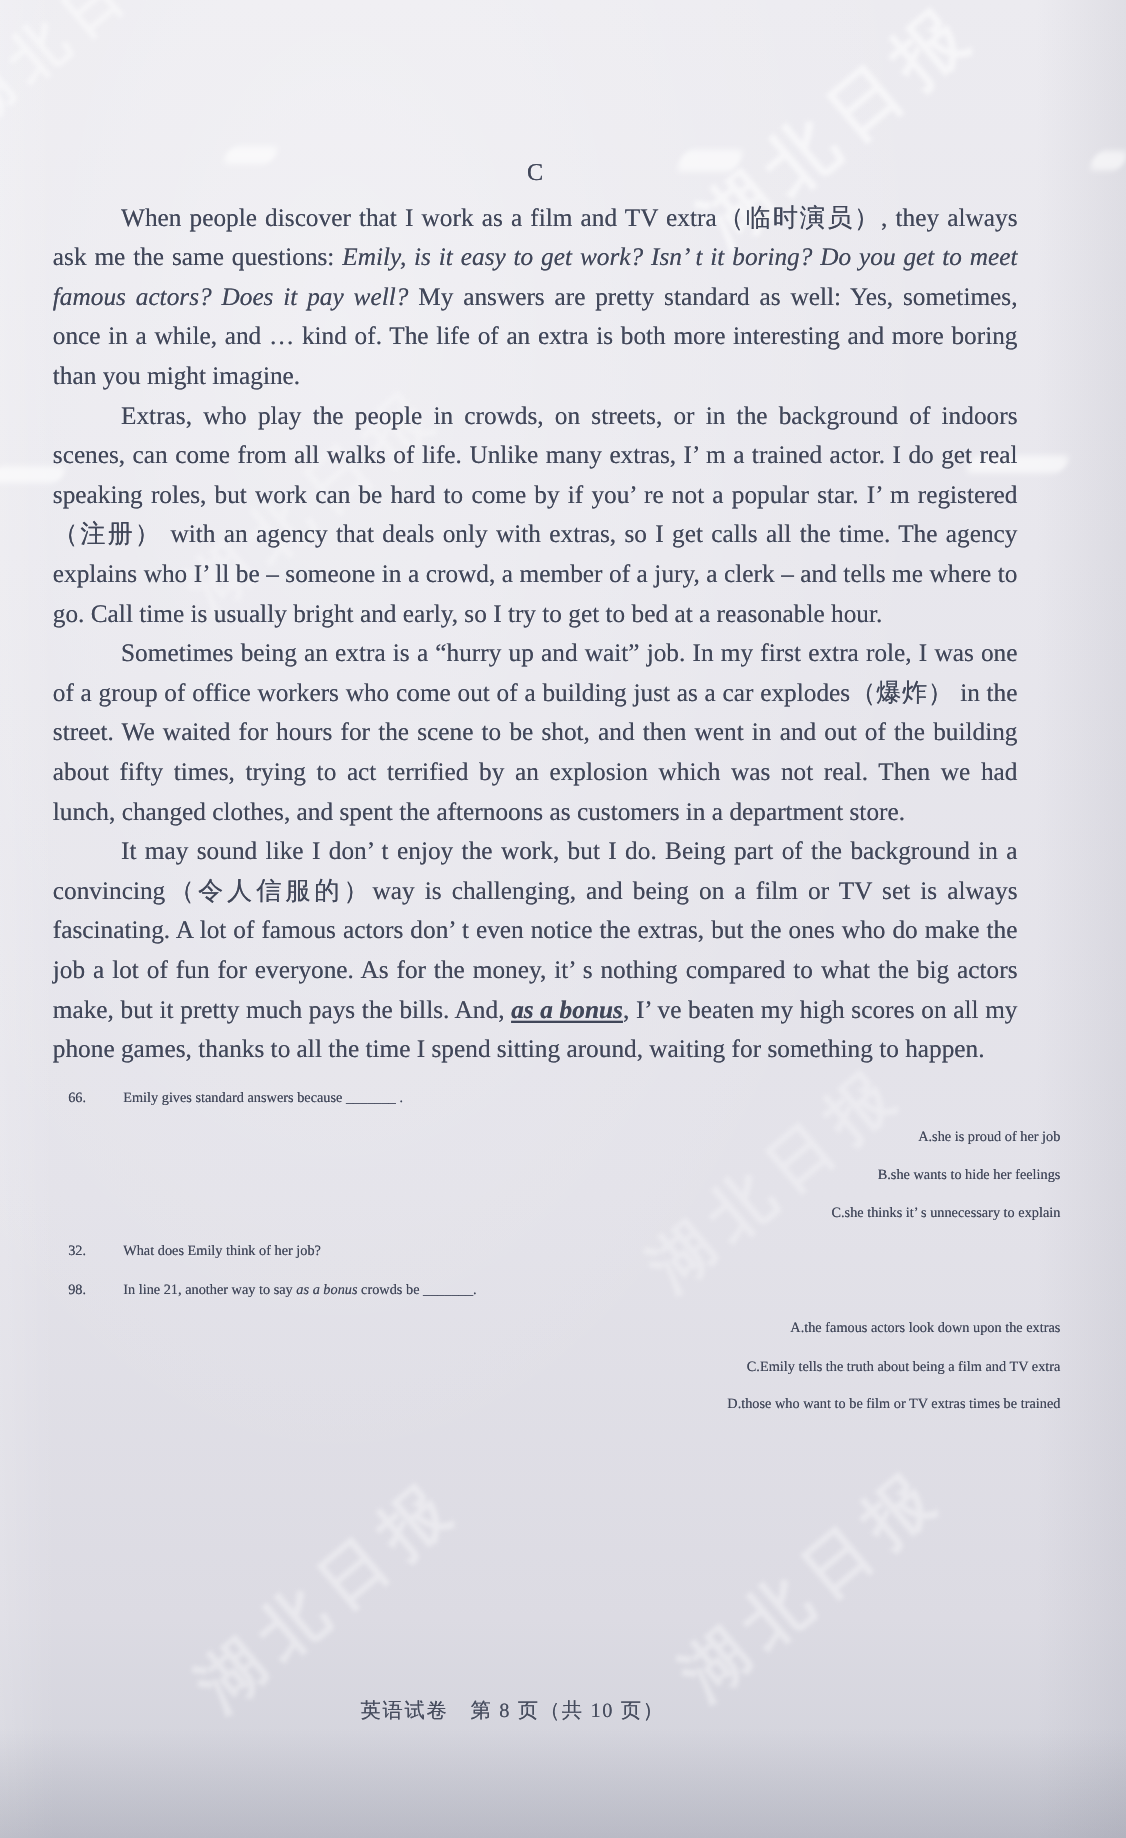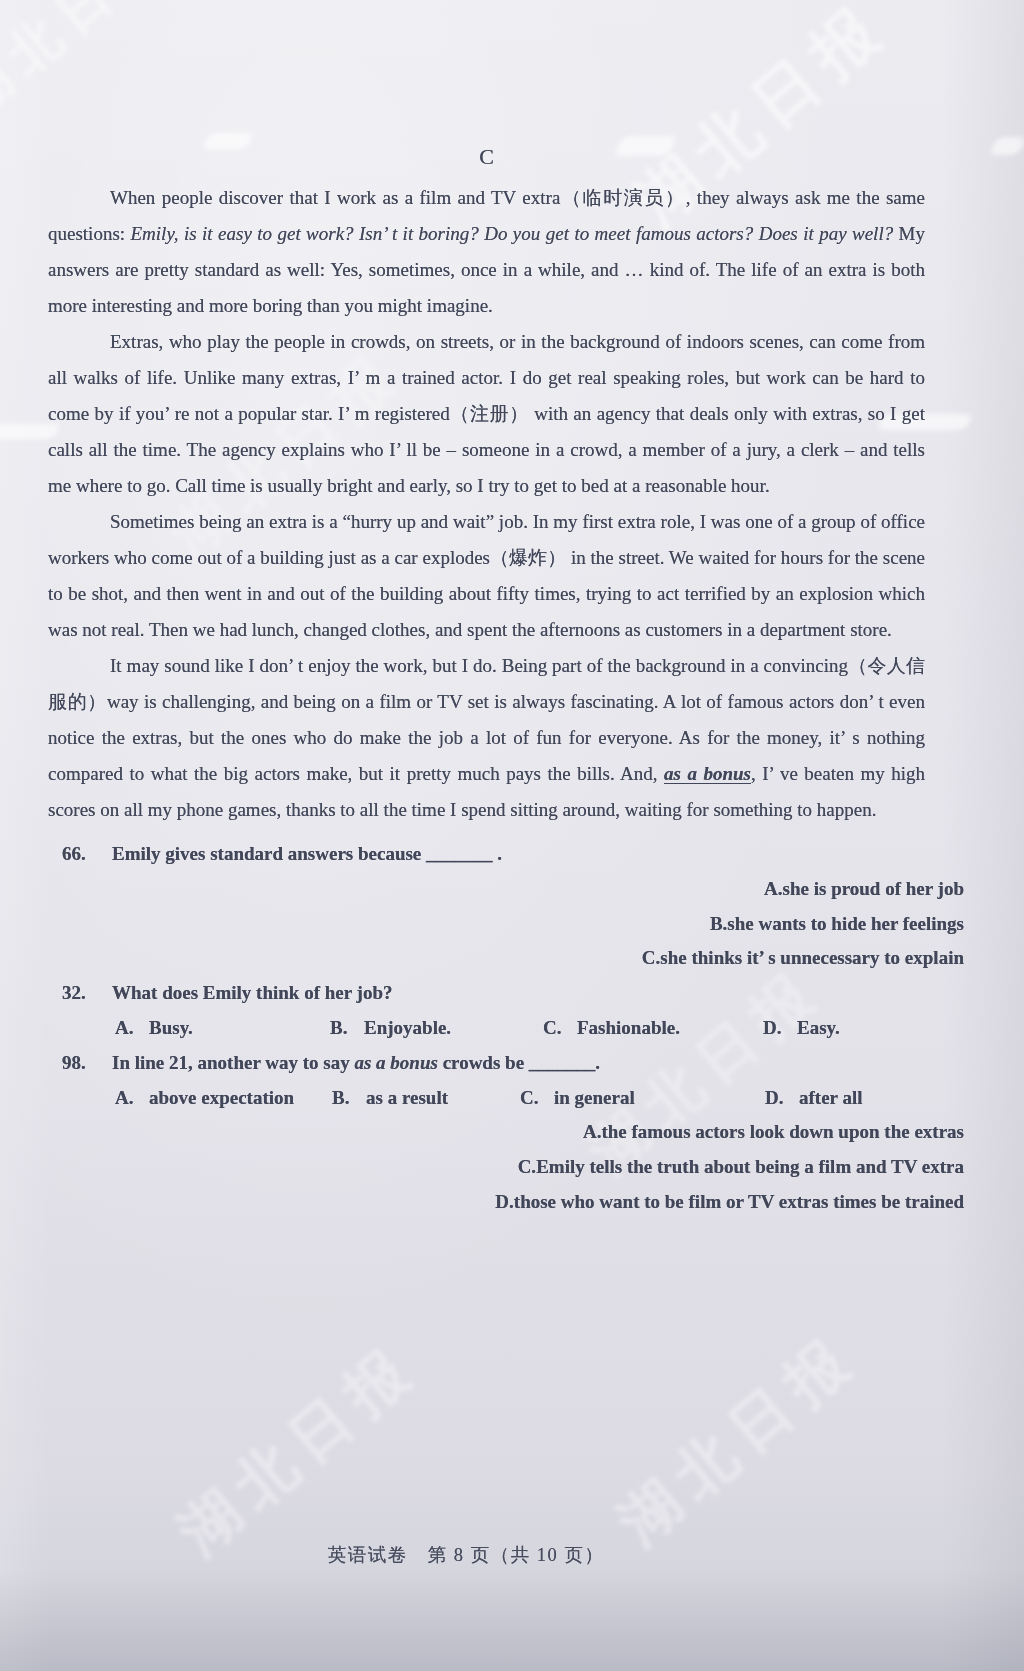--- a/index.html
+++ b/index.html
@@ -57,35 +57,34 @@
   }
   .heading {
     margin: 0 99px 10px 48px;
     text-align: center;
     font-size: 22px;
     font-weight: normal;
   }
   .passage p {
     margin: 0;
     padding: 0 99px 0 48px;
-    font-size: 19px;
+    font-size: 23px;
     line-height: 36px;
     text-align: justify;
     text-indent: 62px;
   }
   .it { font-style: italic; }
   .bd { font-weight: bold; }
   .ul { text-decoration: underline; text-underline-offset: 3px; }
 
   .questions {
     margin-top: 9px;
-    font-size: 19px;
+    font-size: 13px;
     line-height: 34.8px;
     padding: 0 60px 0 48px;
-    font-weight: bold;
   }
   .qline { display: flex; }
   .qnum { flex: 0 0 50px; padding-left: 14px; }
   .qstem { flex: 1; }
   .opt-row { padding-left: 67px; text-align: right; }
   .olabel { display: inline-block; min-width: 34px; }
   .opt-inline { display: grid; padding-left: 67px; }
   .opts-even   { grid-template-columns: 215px 213px 220px 1fr; }
   .opts-varied { grid-template-columns: 217px 188px 245px 1fr; }
 
@@ -133,37 +132,25 @@
         </div>
         <div class="opt-row"><span class="olabel">A.</span><span class="otext">she is proud of her job</span></div>
         <div class="opt-row"><span class="olabel">B.</span><span class="otext">she wants to hide her feelings</span></div>
         <div class="opt-row"><span class="olabel">C.</span><span class="otext">she thinks it’ s unnecessary to explain</span></div>
       </div>
       <div class="question">
         <div class="qline">
           <span class="qnum">32.</span>
           <span class="qstem"><span>What does Emily think of her job?</span></span>
         </div>
-        <div class="opt-inline opts-even">
-          <span class="opt-cell"><span class="olabel">A.</span><span class="otext">Busy.</span></span>
-          <span class="opt-cell"><span class="olabel">B.</span><span class="otext">Enjoyable.</span></span>
-          <span class="opt-cell"><span class="olabel">C.</span><span class="otext">Fashionable.</span></span>
-          <span class="opt-cell"><span class="olabel">D.</span><span class="otext">Easy.</span></span>
-        </div>
       </div>
       <div class="question">
         <div class="qline">
           <span class="qnum">98.</span>
           <span class="qstem"><span>In line 21, another way to say </span><span class="it ">as a bonus</span><span> crowds be _______.</span></span>
-        </div>
-        <div class="opt-inline opts-varied">
-          <span class="opt-cell"><span class="olabel">A.</span><span class="otext">above expectation</span></span>
-          <span class="opt-cell"><span class="olabel">B.</span><span class="otext">as a result</span></span>
-          <span class="opt-cell"><span class="olabel">C.</span><span class="otext">in general</span></span>
-          <span class="opt-cell"><span class="olabel">D.</span><span class="otext">after all</span></span>
         </div>
       </div>
       <div class="question">
         <div class="opt-row"><span class="olabel">A.</span><span class="otext">the famous actors look down upon the extras</span></div>
         <div class="opt-row"><span class="olabel">C.</span><span class="otext">Emily tells the truth about being a film and TV extra</span></div>
         <div class="opt-row"><span class="olabel">D.</span><span class="otext">those who want to be film or TV extras times be trained</span></div>
       </div>
     </div>
 </div>
 

